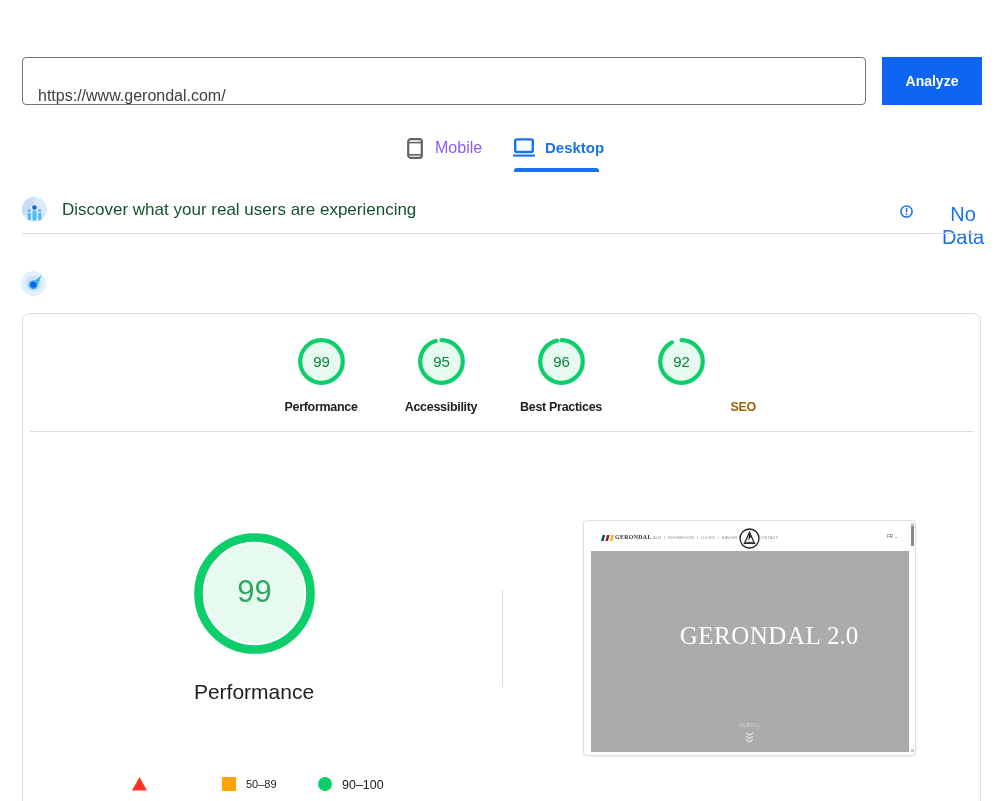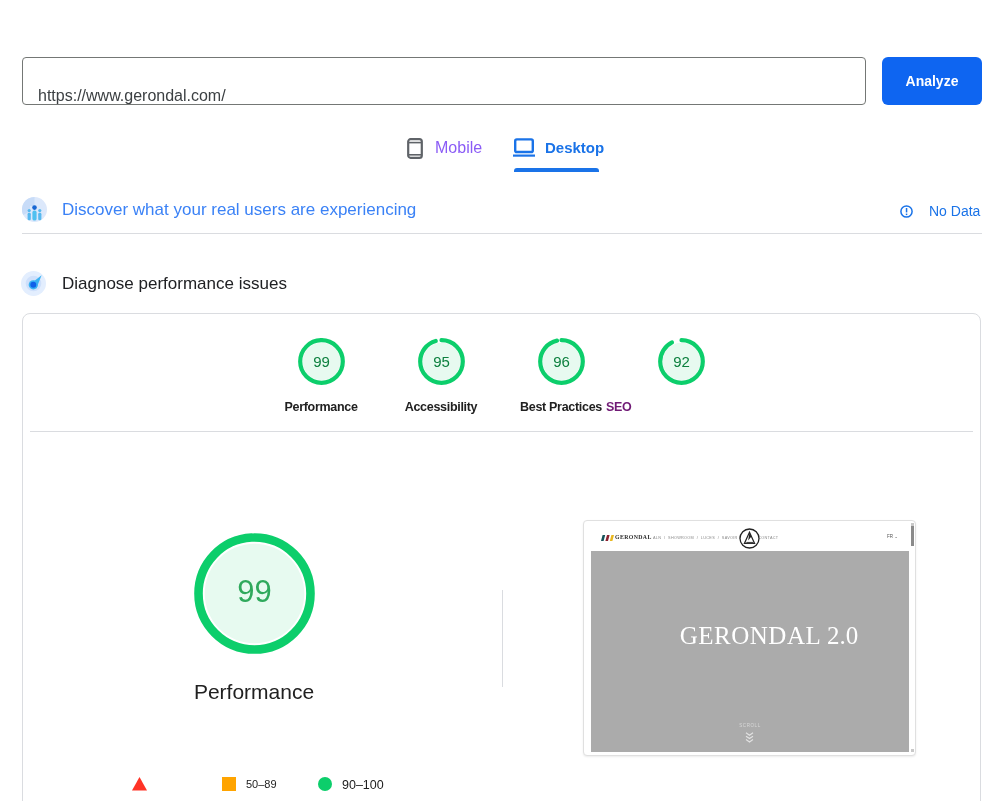--- a/index.html
+++ b/index.html
@@ -8,21 +8,21 @@
 #page { position:relative; width:997px; height:801px; }
 </style>
 </head>
 <body>
 <div id="page">
 
 
   <div class="abs" style="left:22px; top:57px; width:844px; height:48px; border:1px solid #747775; border-radius:4px;"></div>
   <div class="abs" style="left:38px; top:71px; font-size:16px; color:#3c4043;margin-top:16px;">https://www.gerondal.com/</div>
 
-  <div class="abs" style="left:882px; top:57px; width:100px; height:48px; background:#0e65f1; border-radius:6px; color:#fff; font-size:14px; font-weight:bold; text-align:center; line-height:48px;">Analyze</div>
+  <div class="abs" style="left:882px; top:57px; width:100px; height:48px; background:#0e65f1; border-radius:0; color:#fff; font-size:14px; font-weight:bold; text-align:center; line-height:48px;">Analyze</div>
 
   <svg class="abs" style="left:407px; top:138px;" width="16" height="21" viewBox="0 0 16 21">
     <rect x="1.2" y="1.2" width="13.6" height="18.6" rx="2.4" fill="none" stroke="#5f6368" stroke-width="2.2"></rect>
     <line x1="2" y1="4.6" x2="14" y2="4.6" stroke="#5f6368" stroke-width="1.6"></line>
     <line x1="2" y1="16.8" x2="14" y2="16.8" stroke="#5f6368" stroke-width="1.6"></line>
   </svg>
   <div class="abs" style="left:435px; top:139px; font-size:16px; color:#8b5cf6;">Mobile</div>
   <svg class="abs" style="left:512px; top:138px;" width="24" height="20" viewBox="0 0 24 20">
     <rect x="3.2" y="1.4" width="17.6" height="12.6" rx="1.6" fill="none" stroke="#1a73e8" stroke-width="2.4"></rect>
     <line x1="1" y1="17.6" x2="23" y2="17.6" stroke="#1a73e8" stroke-width="2.2"></line>
@@ -33,38 +33,37 @@
   <svg class="abs" style="left:22px; top:197px;" width="25" height="25" viewBox="0 0 25 25">
     <circle cx="12.5" cy="12.5" r="12.5" fill="#dcE8fb"></circle>
     <path d="M12.5 0 A12.5 12.5 0 0 0 1.2 18 L8 14.5 L8 9 L12.5 9 Z" fill="#c8dcf8"></path>
     <circle cx="7.2" cy="13.6" r="1.6" fill="#57b9ef"></circle>
     <rect x="5.6" y="15.8" width="3.2" height="7.5" rx="1.4" fill="#57b9ef"></rect>
     <circle cx="17.8" cy="13.6" r="1.6" fill="#57b9ef"></circle>
     <rect x="16.2" y="15.8" width="3.2" height="7.5" rx="1.4" fill="#57b9ef"></rect>
     <circle cx="12.5" cy="10.6" r="2.3" fill="#1967d2"></circle>
     <rect x="10.4" y="13.6" width="4.2" height="10" rx="1.9" fill="#4fc0f0"></rect>
   </svg>
-  <div class="abs" style="left:62px; top:200px; font-size:17px; color:#3b82f6;">Discover what your real users are experiencing</div>
+  <div class="abs" style="left:62px; top:200px; font-size:17px; color:#14532d;">Discover what your real users are experiencing</div>
   <svg class="abs" style="left:900px; top:205px;" width="13" height="13" viewBox="0 0 13 13">
     <circle cx="6.5" cy="6.5" r="5.6" fill="none" stroke="#1a73e8" stroke-width="1.5"></circle>
     <rect x="5.8" y="3" width="1.5" height="4.4" fill="#1a73e8"></rect>
     <rect x="5.8" y="8.6" width="1.5" height="1.5" fill="#1a73e8"></rect>
   </svg>
-  <div class="abs" style="left:929px; top:203px; font-size:14px; color:#1a73e8;">No Data</div>
+  <div class="abs" style="left:929px; top:203px; font-size:20px; color:#1a73e8;text-align:center;">No Data</div>
 
   <div class="abs" style="left:22px; top:233px; width:960px; height:1px; background:#dadce0;"></div>
 
   <svg class="abs" style="left:21px; top:271px;" width="25" height="25" viewBox="0 0 25 25">
     <circle cx="12.5" cy="12.5" r="12.5" fill="#e3eefe"></circle>
     <circle cx="12.5" cy="12.5" r="7.8" fill="#cfe0fb"></circle>
     <path d="M20.6 4.2 L15.3 17.6 L7.6 14.4 Z" fill="#39b2f3"></path>
     <circle cx="12.3" cy="13.8" r="4.6" fill="#39b2f3"></circle>
     <circle cx="12.3" cy="13.8" r="3" fill="#1160e8"></circle>
   </svg>
-  <div class="abs" style="left:62px; top:274px; font-size:17px; color:#202124;">Diagnose performance issues</div>
 
   <div class="abs" style="left:22px; top:313px; width:959px; height:540px; border:1px solid #dadce0; border-radius:8px; background:#fff;"></div>
 
   <svg class="abs" style="left:298px; top:338px;" width="47" height="47" viewBox="0 0 47 47">
     <circle cx="23.5" cy="23.5" r="18.8" fill="#e7faf0"></circle>
     <circle cx="23.5" cy="23.5" r="21.3" fill="none" stroke="#0cce6b" stroke-width="4.2" stroke-linecap="round" stroke-dasharray="132.5 1.3" transform="rotate(-90 23.5 23.5)"></circle>
     <text x="23.5" y="29" font-size="15" fill="#0d803f" text-anchor="middle" font-family="Liberation Sans">99</text>
   </svg>
   <svg class="abs" style="left:418px; top:338px;" width="47" height="47" viewBox="0 0 47 47">
     <circle cx="23.5" cy="23.5" r="18.8" fill="#e7faf0"></circle>
@@ -77,21 +76,21 @@
     <text x="23.5" y="29" font-size="15" fill="#0d803f" text-anchor="middle" font-family="Liberation Sans">96</text>
   </svg>
   <svg class="abs" style="left:658px; top:338px;" width="47" height="47" viewBox="0 0 47 47">
     <circle cx="23.5" cy="23.5" r="18.8" fill="#e7faf0"></circle>
     <circle cx="23.5" cy="23.5" r="21.3" fill="none" stroke="#0cce6b" stroke-width="4.2" stroke-linecap="round" stroke-dasharray="123.1 10.7" transform="rotate(-90 23.5 23.5)"></circle>
     <text x="23.5" y="29" font-size="15" fill="#0d803f" text-anchor="middle" font-family="Liberation Sans">92</text>
   </svg>
   <div class="abs" style="left:246px; top:400px; width:150px; text-align:center; font-size:12.5px; letter-spacing:-0.3px; font-weight:bold; color:#212121;">Performance</div>
   <div class="abs" style="left:366px; top:400px; width:150px; text-align:center; font-size:12.5px; letter-spacing:-0.3px; font-weight:bold; color:#212121;">Accessibility</div>
   <div class="abs" style="left:486px; top:400px; width:150px; text-align:center; font-size:12.5px; letter-spacing:-0.3px; font-weight:bold; color:#212121;">Best Practices</div>
-  <div class="abs" style="left:606px; top:400px; width:150px; text-align:left; font-size:12.5px; letter-spacing:-0.3px; font-weight:bold; color:#701a75;">SEO</div>
+  <div class="abs" style="left:606px; top:400px; width:150px; text-align:right; font-size:12.5px; letter-spacing:-0.3px; font-weight:bold; color:#a16207;">SEO</div>
 
   <div class="abs" style="left:30px; top:431px; width:943px; height:1px; background:#dadce0;"></div>
 
   <svg class="abs" style="left:194px; top:533px;" width="121" height="121" viewBox="0 0 121 121">
     <circle cx="60.5" cy="60.5" r="49.8" fill="#e7faf0"></circle>
     <circle cx="60.5" cy="60.5" r="56" fill="none" stroke="#0cce6b" stroke-width="8.6" stroke-linecap="round" stroke-dasharray="348.3 3.5" transform="rotate(-90 60.5 60.5)"></circle>
     <text x="60.5" y="69" font-size="31" fill="#2fa95c" text-anchor="middle" font-family="Liberation Sans">99</text>
   </svg>
   <div class="abs" style="left:104px; top:680px; width:300px; text-align:center; font-size:21px; color:#212121;">Performance</div>
 

